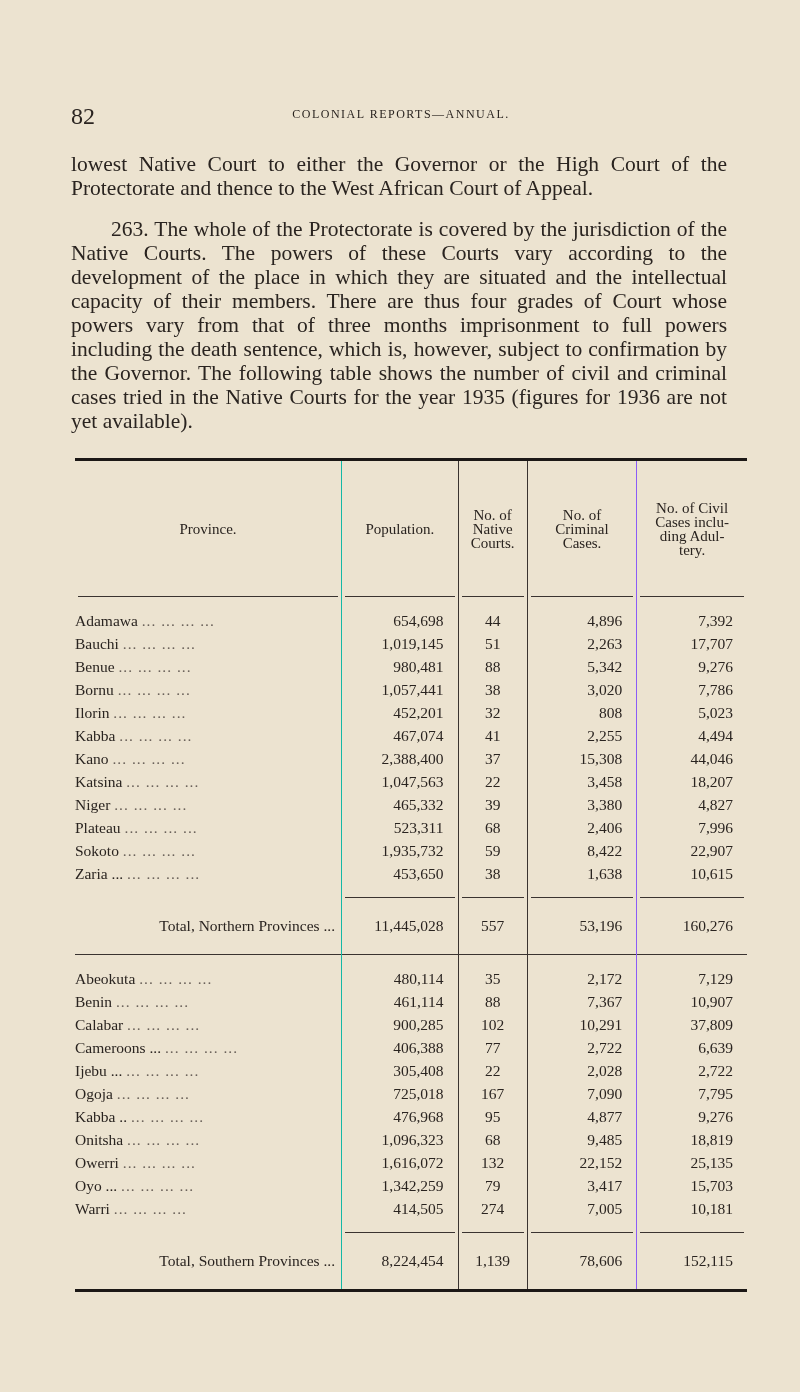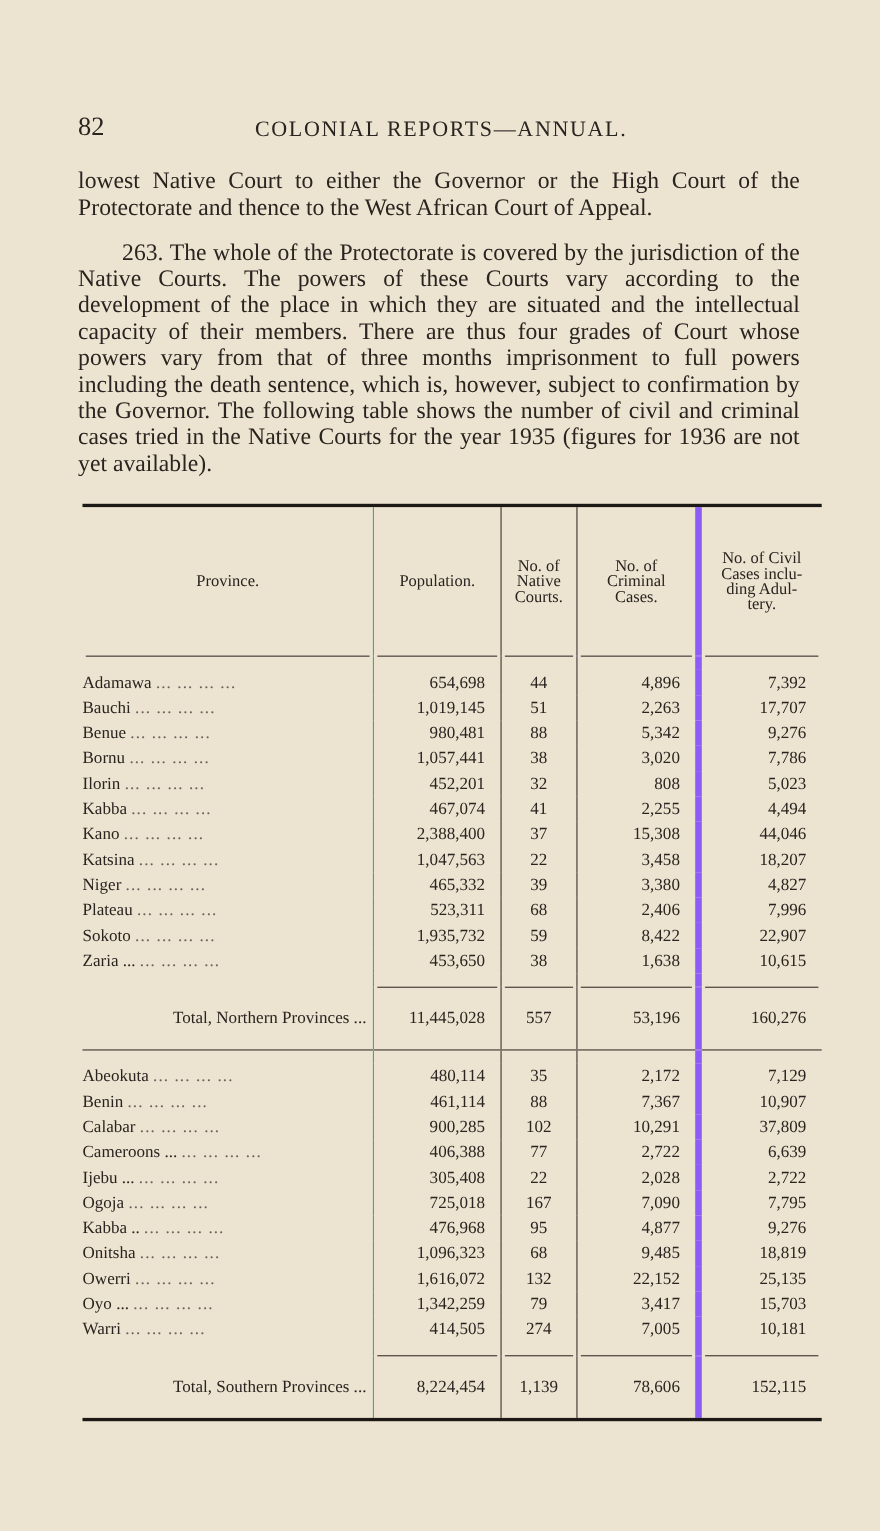--- a/index.html
+++ b/index.html
@@ -6,35 +6,35 @@
   body {
     width: 800px; height: 1392px; overflow: hidden;
     background: #ece3d0;
     font-family: "Liberation Serif", "DejaVu Serif", serif;
     color: #2a2420;
     position: relative;
   }
   .page { position: absolute; left: 0; top: 0; width: 800px; height: 1392px; }
   .header { position: absolute; top: 103px; left: 71px; width: 660px; height: 30px; }
   .page-no { position: absolute; left: 0; top: 0; font-size: 24px; }
-  .running-head { position: absolute; left: 0; right: 0; top: 4px; text-align: center; font-size: 20px; letter-spacing: 1.5px; font-variant: small-caps; }
+  .running-head { position: absolute; left: 0; right: 0; top: 4px; text-align: center; font-size: 12px; letter-spacing: 1.5px; font-variant: small-caps; }
   .body-text { position: absolute; left: 71px; width: 656px; font-size: 21.5px; line-height: 24px; text-align: justify; font-family: Liberation Serif, serif; }
   .p1 { top: 152px; }
   .p2 { top: 217px; }
   .p2 .indent { display: inline-block; width: 40px; }
   .p1 span, .p2 span { }
   .tbl-wrap { position: absolute; left: 75px; top: 458px; width: 672px; }
   .thick { height: 3px; background: #1c1816; }
   table { border-collapse: collapse; width: 672px; font-size: 15px; }
   td, th { padding: 0; }
   .c-prov { width: 297px; }
   .c-pop { width: 113px; border-left: 1px solid #14b8a6; }
   .c-courts { width: 77px; border-left: 1px solid #3a3330; }
   .c-crim { width: 113px; border-left: 1px solid #3a3330; }
-  .c-civil { width: 112px; border-left: 6px solid #8b5cf6; }
+  .c-civil { width: 112px; border-left: 1px solid #8b5cf6; }
   th { font-weight: normal; font-size: 15px; line-height: 14px; height: 135px; vertical-align: middle; text-align: center; }
   .hdr-rule td { height: 1px; }
   .hdr-rule td div { height: 1px; background: #3a3330; margin: 0 3px; }
   .row td { height: 23px; font-size: 15.5px; }
   .prov-name { padding-left: 0; white-space: nowrap; }
   .dots { color: #6a615a; letter-spacing: 1px; }
   .num { text-align: right; padding-right: 14px; }
   .courts { text-align: center; }
   .total td { height: 56px; font-size: 15.5px; }
   .total .tlabel { text-align: right; padding-right: 6px; }

